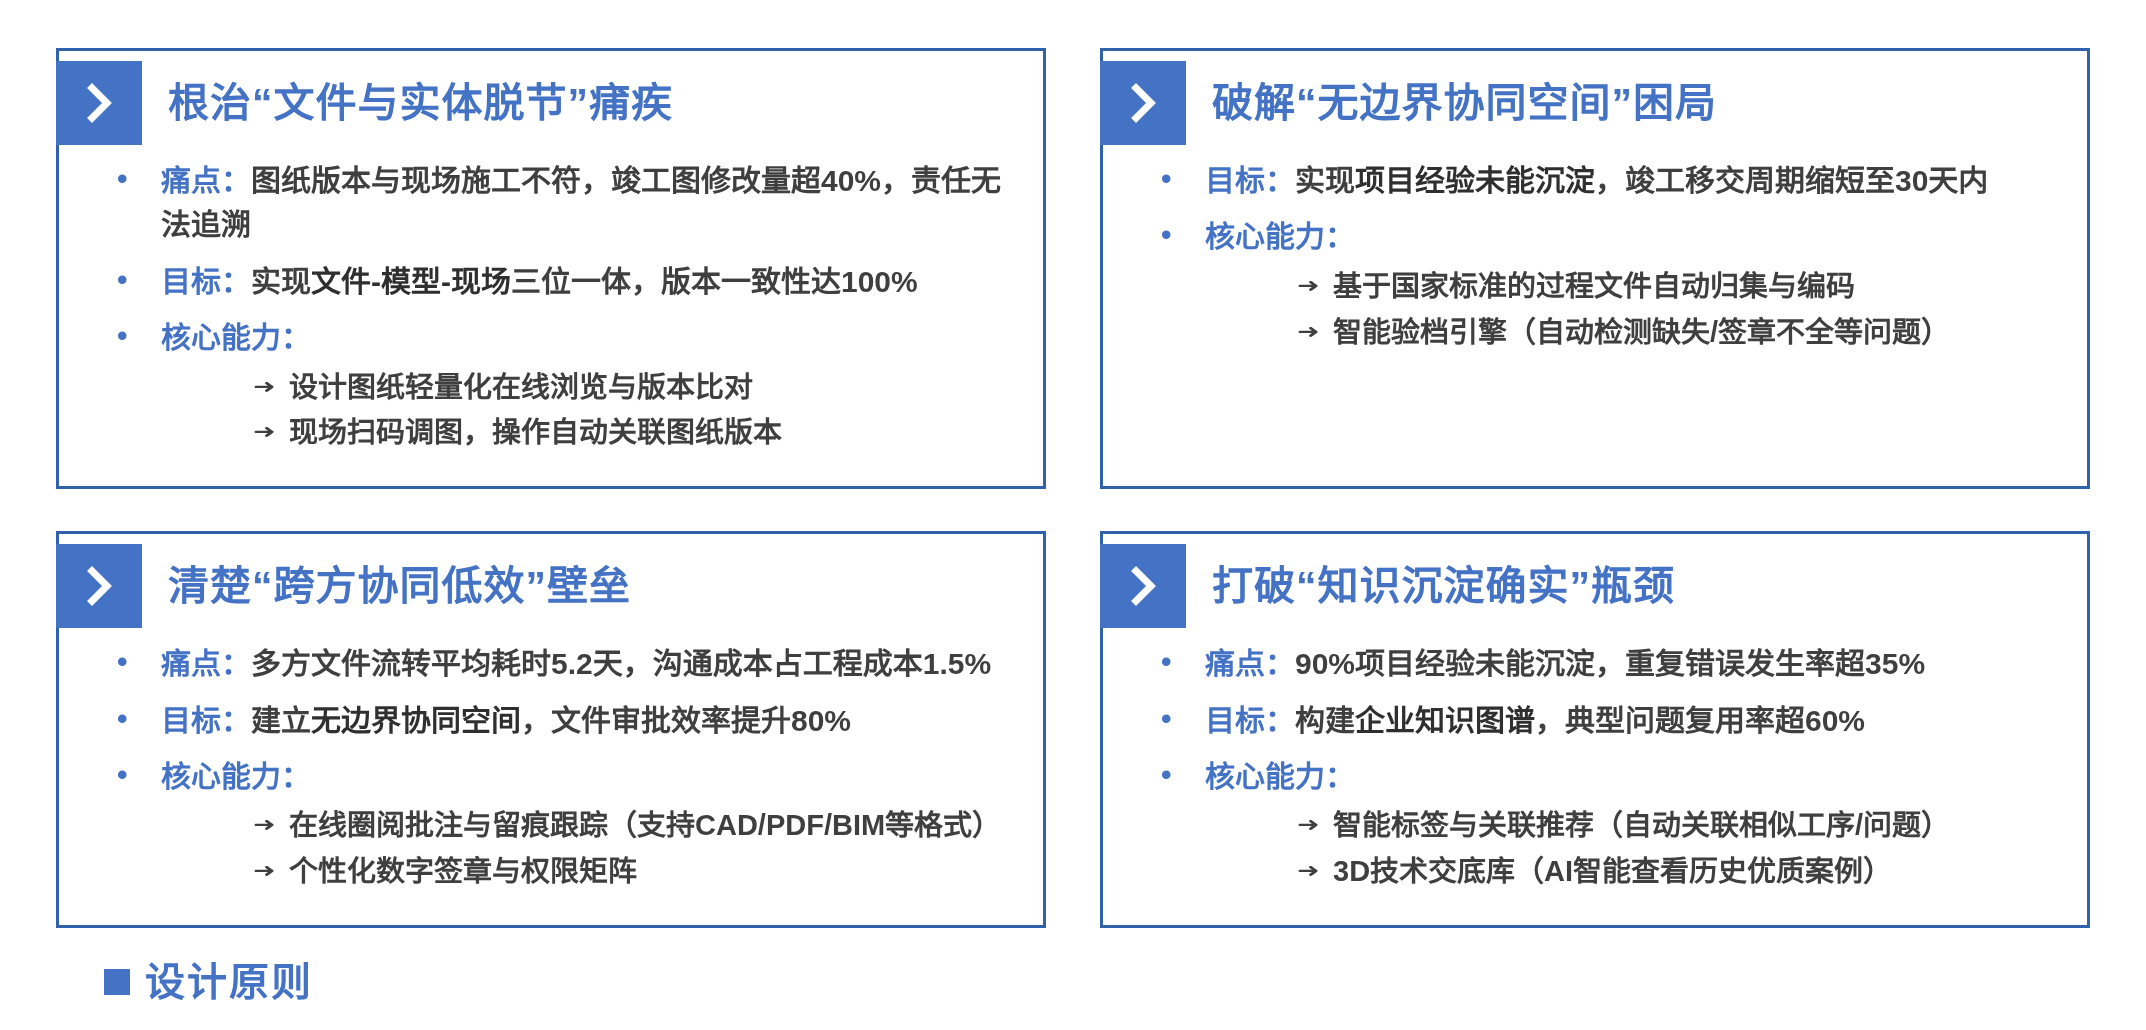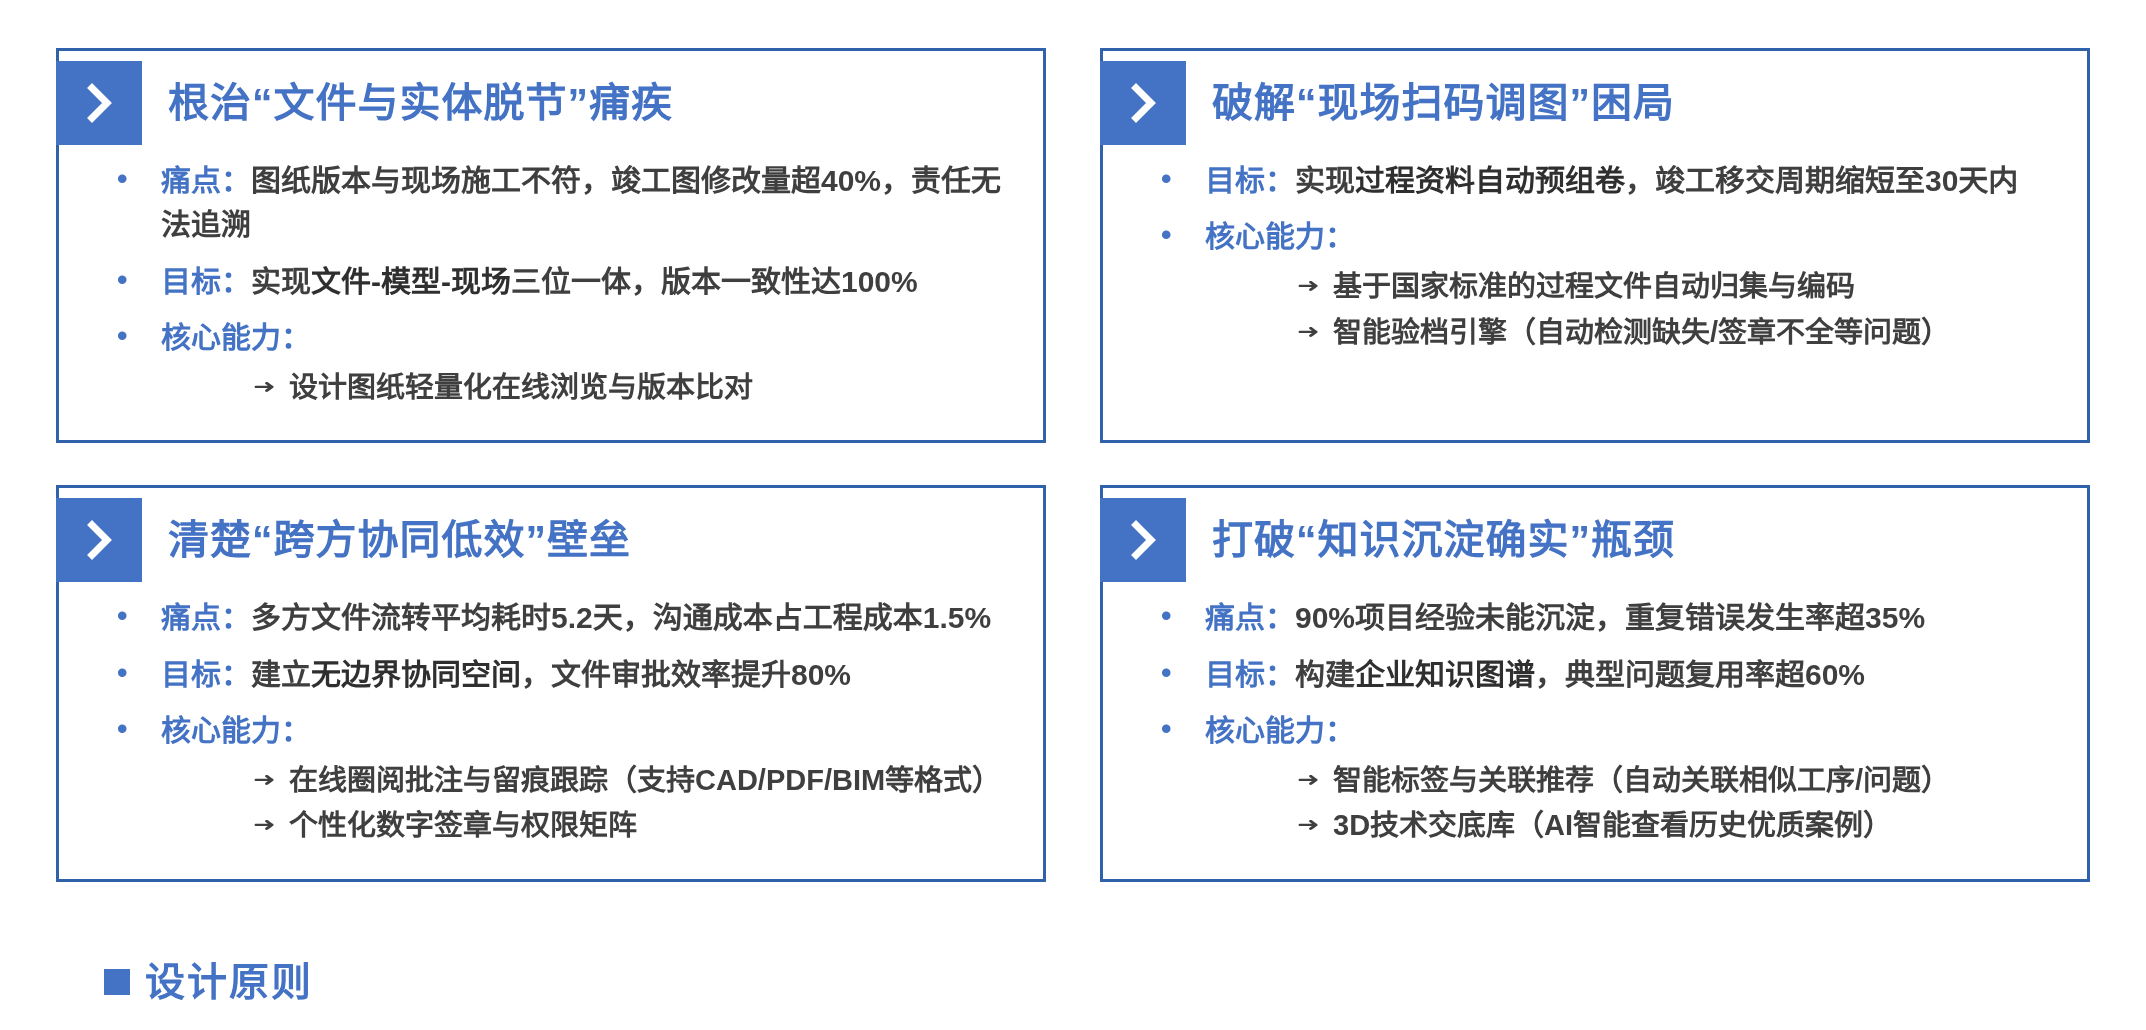--- a/index.html
+++ b/index.html
@@ -172,36 +172,37 @@
           </svg>
         </div>
         <div class="card-title">根治“文件与实体脱节”痡疾</div>
       </div>
       <ul class="bullets">
         <li class="bullet"><span class="lbl">痛点：</span><span>图纸版本与现场施工不符，竣工图修改量超40%，责任无法追溯</span></li>
         <li class="bullet"><span class="lbl">目标：</span><span>实现<span class="em">文件-模型-现场</span>三位一体，版本一致性达100%</span></li>
         <li class="bullet"><span class="lbl">核心能力：</span>
           <ul class="subs">
             <li class="sub">设计图纸轻量化在线浏览与版本比对</li>
-          </ul>
-        </li>
-      </ul>
-    </div>
-
-    <div class="card card-tall">
-      <div class="card-head">
-        <div class="chev-box">
-          <svg width="34" height="44" viewBox="0 0 34 44" aria-hidden="true">
-            <polyline points="10,7 25,22 10,37" fill="none" stroke="#ffffff" stroke-width="7" stroke-linecap="square" stroke-linejoin="miter"></polyline>
-          </svg>
-        </div>
-        <div class="card-title">破解“现场扫码调图”困局</div>
-      </div>
-      <ul class="bullets">
-        <li class="bullet"><span class="lbl">目标：</span><span>实现<span class="em">过程资料自动预组卷</span>，竣工移交周期缩短至30天内</span></li>
+            <li class="sub">现场扫码调图，操作自动关联图纸版本</li>
+          </ul>
+        </li>
+      </ul>
+    </div>
+
+    <div class="card card-tall">
+      <div class="card-head">
+        <div class="chev-box">
+          <svg width="34" height="44" viewBox="0 0 34 44" aria-hidden="true">
+            <polyline points="10,7 25,22 10,37" fill="none" stroke="#ffffff" stroke-width="7" stroke-linecap="square" stroke-linejoin="miter"></polyline>
+          </svg>
+        </div>
+        <div class="card-title">破解“无边界协同空间”困局</div>
+      </div>
+      <ul class="bullets">
+        <li class="bullet"><span class="lbl">目标：</span><span>实现<span class="em">项目经验未能沉淀</span>，竣工移交周期缩短至30天内</span></li>
         <li class="bullet"><span class="lbl">核心能力：</span>
           <ul class="subs">
             <li class="sub">基于国家标准的过程文件自动归集与编码</li>
             <li class="sub">智能验档引擎（自动检测缺失/签章不全等问题）</li>
           </ul>
         </li>
       </ul>
     </div>
 
     <div class="card card-tall">

